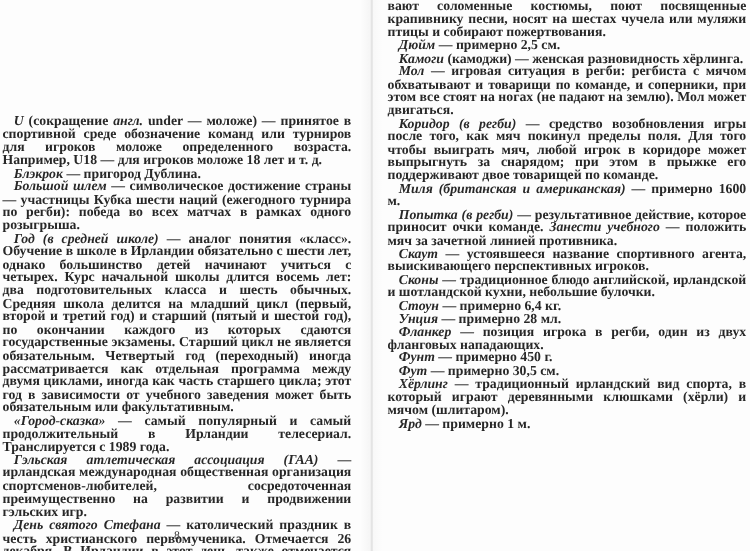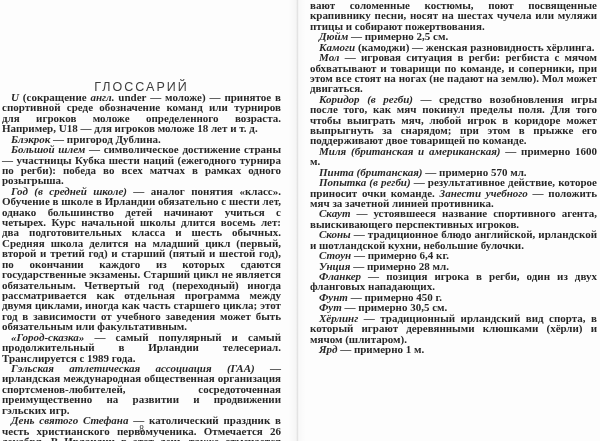--- a/index.html
+++ b/index.html
@@ -82,21 +82,20 @@
     font-size: 9.4px;
     color: #333;
   }
 </style>
 </head>
 <body>
 
 <div class="spread">
 
   <div class="page page-left">
-    <div class="heading">ГЛОССАРИЙ</div>
     <div class="text-col">
         <p class="para indent"><em>U</em><span> (сокращение </span><em>англ.</em><span> under — моложе) — принятое в спортивной среде обозначение команд или турниров для игроков моложе определенного возраста. Например, U18 — для игроков моложе 18 лет и т. д.</span></p>
         <p class="para indent"><em>Блэкрок</em><span> — пригород Дублина.</span></p>
         <p class="para indent"><em>Большой шлем</em><span> — символическое достижение страны — участницы Кубка шести наций (ежегодного турнира по регби): победа во всех матчах в рамках одного розыгрыша.</span></p>
         <p class="para indent"><em>Год (в средней школе)</em><span> — аналог понятия «класс». Обучение в школе в Ирландии обязательно с шести лет, однако большинство детей начинают учиться с четырех. Курс начальной школы длится восемь лет: два подготовительных класса и шесть обычных. Средняя школа делится на младший цикл (первый, второй и третий год) и старший (пятый и шестой год), по окончании каждого из которых сдаются государственные экзамены. Старший цикл не является обязательным. Четвертый год (переходный) иногда рассматривается как отдельная программа между двумя циклами, иногда как часть старшего цикла; этот год в зависимости от учебного заведения может быть обязательным или факультативным.</span></p>
         <p class="para indent"><em>«Город-сказка»</em><span> — самый популярный и самый продолжительный в Ирландии телесериал. Транслируется с 1989 года.</span></p>
         <p class="para indent"><em>Гэльская атлетическая ассоциация (ГАА)</em><span> — ирландская международная общественная организация спортсменов-любителей, сосредоточенная преимущественно на развитии и продвижении гэльских игр.</span></p>
         <p class="para indent"><em>День святого Стефана</em><span> — католический праздник в честь христианского первомученика. Отмечается 26 декабря. В Ирландии в этот день также отмечается День крапивника. Люди наде-</span></p>
       </div>
     <div class="folio">8</div>
@@ -106,21 +105,20 @@
   <div class="gutter-line"></div>
 
   <div class="page page-right">
     <div class="text-col">
         <p class="para"><span>вают соломенные костюмы, поют посвященные крапивнику песни, носят на шестах чучела или муляжи птицы и собирают пожертвования.</span></p>
         <p class="para indent"><em>Дюйм</em><span> — примерно 2,5 см.</span></p>
         <p class="para indent"><em>Камоги</em><span> (камоджи) — женская разновидность хёрлинга.</span></p>
         <p class="para indent"><em>Мол</em><span> — игровая ситуация в регби: регбиста с мячом обхватывают и товарищи по команде, и соперники, при этом все стоят на ногах (не падают на землю). Мол может двигаться.</span></p>
         <p class="para indent"><em>Коридор (в регби)</em><span> — средство возобновления игры после того, как мяч покинул пределы поля. Для того чтобы выиграть мяч, любой игрок в коридоре может выпрыгнуть за снарядом; при этом в прыжке его поддерживают двое товарищей по команде.</span></p>
         <p class="para indent"><em>Миля (британская и американская)</em><span> — примерно 1600 м.</span></p>
-        <p class="para indent"><em>Пинта (британская)</em><span> — примерно 570 мл.</span></p>
         <p class="para indent"><em>Попытка (в регби)</em><span> — результативное действие, которое приносит очки команде. </span><em>Занести учебного</em><span> — положить мяч за зачетной линией противника.</span></p>
         <p class="para indent"><em>Скаут</em><span> — устоявшееся название спортивного агента, выискивающего перспективных игроков.</span></p>
         <p class="para indent"><em>Сконы</em><span> — традиционное блюдо английской, ирландской и шотландской кухни, небольшие булочки.</span></p>
         <p class="para indent"><em>Стоун</em><span> — примерно 6,4 кг.</span></p>
         <p class="para indent"><em>Унция</em><span> — примерно 28 мл.</span></p>
         <p class="para indent"><em>Фланкер</em><span> — позиция игрока в регби, один из двух фланговых нападающих.</span></p>
         <p class="para indent"><em>Фунт</em><span> — примерно 450 г.</span></p>
         <p class="para indent"><em>Фут</em><span> — примерно 30,5 см.</span></p>
         <p class="para indent"><em>Хёрлинг</em><span> — традиционный ирландский вид спорта, в который играют деревянными клюшками (хёрли) и мячом (шлитаром).</span></p>
         <p class="para indent"><em>Ярд</em><span> — примерно 1 м.</span></p>

